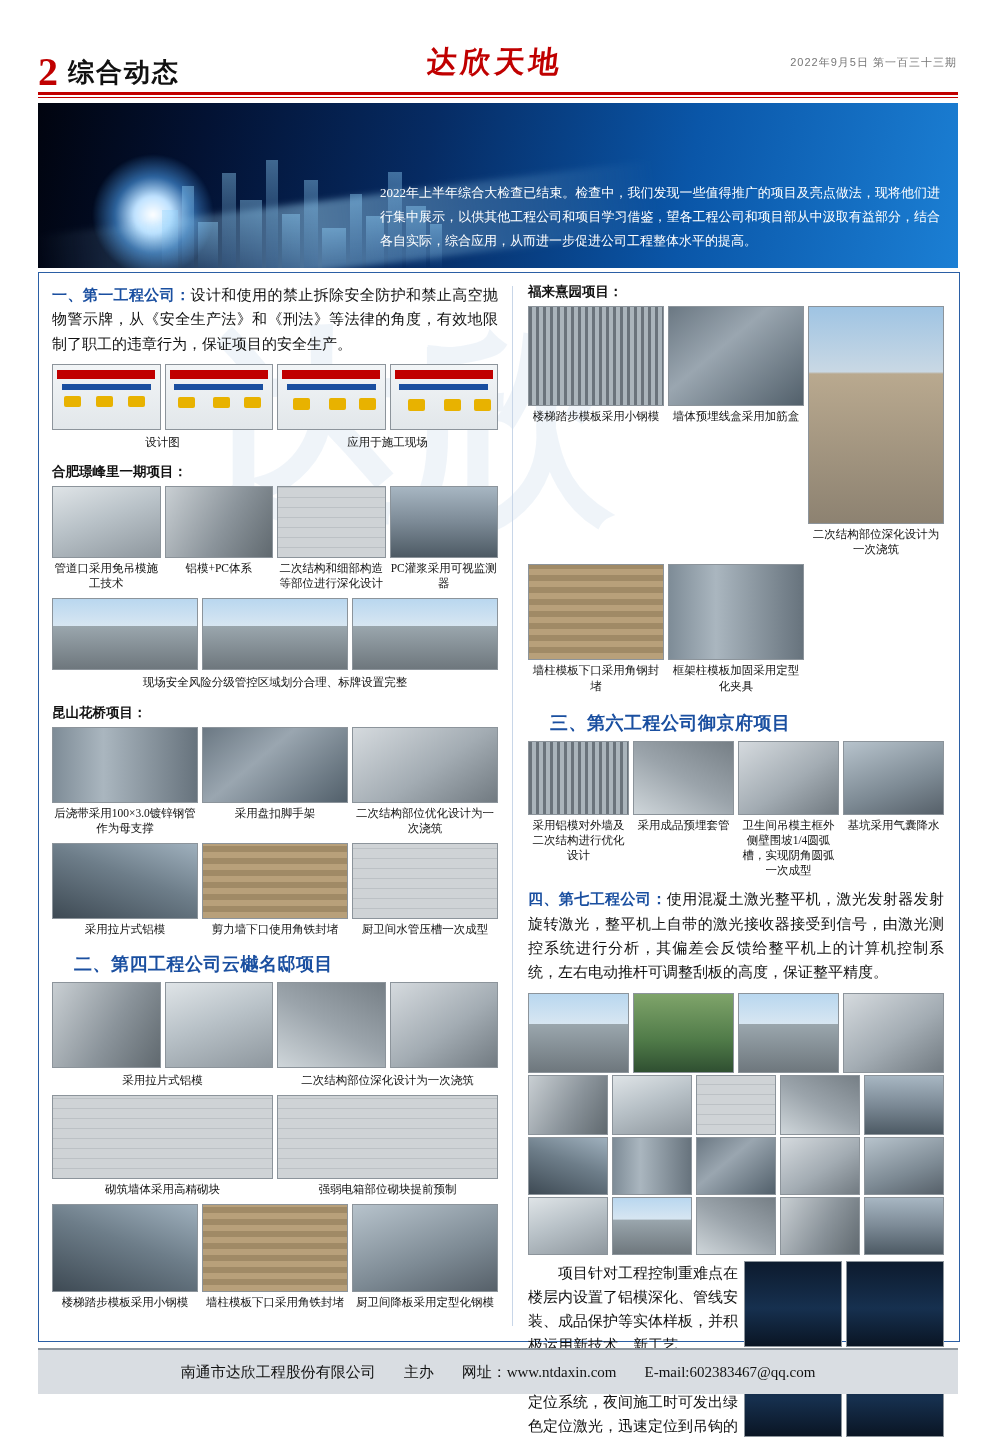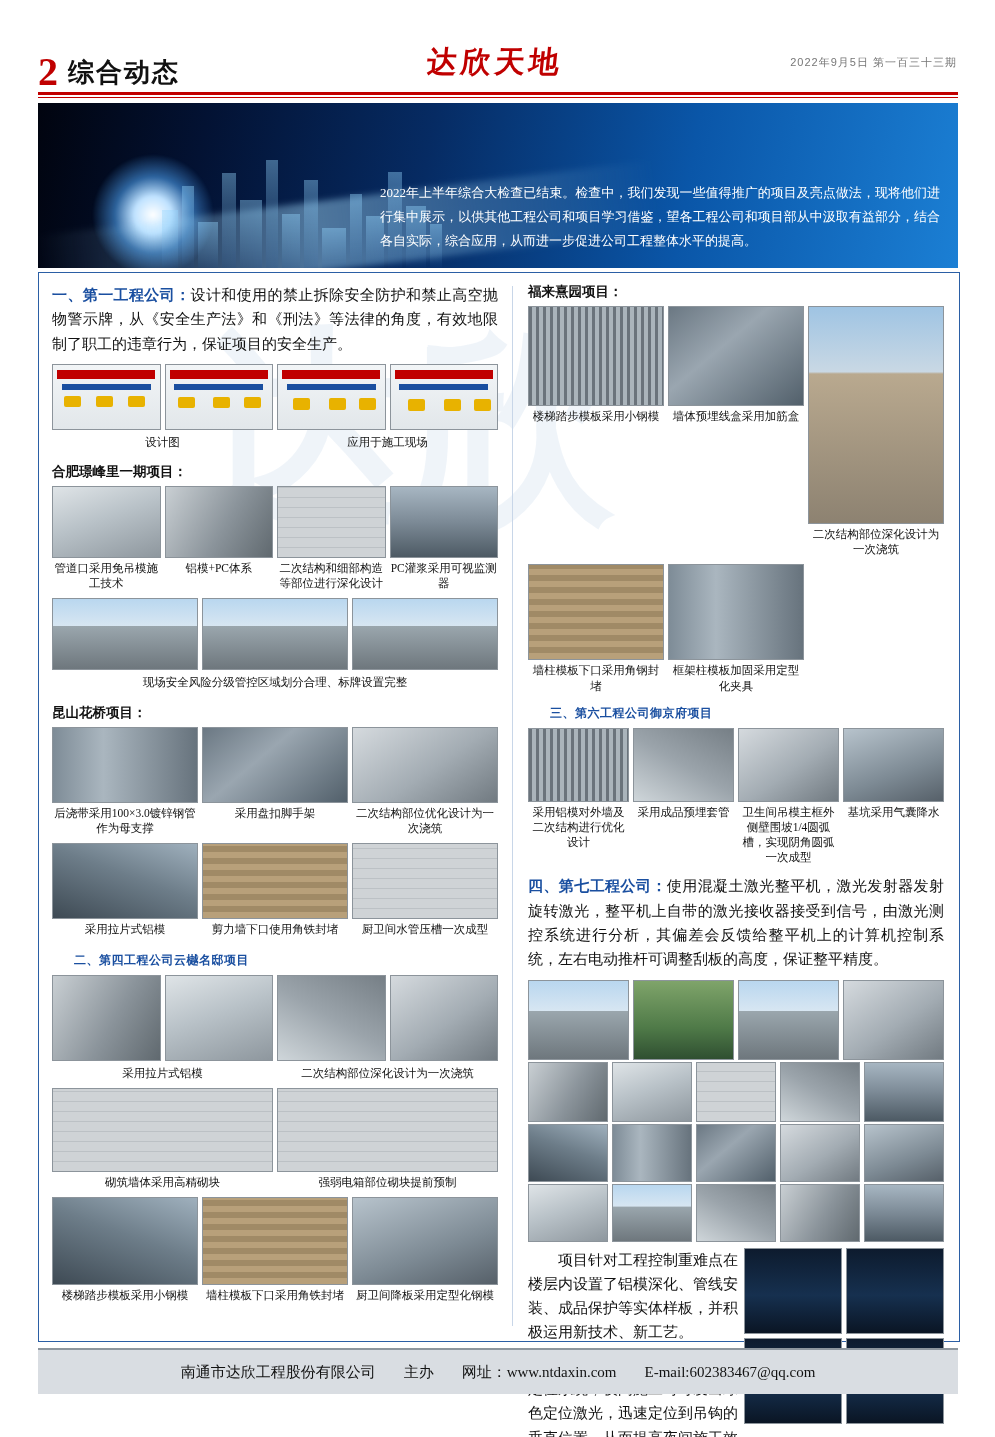--- a/index.html
+++ b/index.html
@@ -95,21 +95,21 @@
     font-size:210px;font-weight:bold;color:#2b6fb5;line-height:.95;
   }
 
   .col{position:absolute;top:283px;}
   .col-left{left:52px;width:446px;}
   .col-right{left:528px;width:416px;}
 
   .vdiv{position:absolute;left:512px;top:286px;width:1px;height:1040px;background:#c8d6e8;}
 
   h3.subhead{
-    margin:6px 0 6px 0;font-size:12px;color:#1a4fa0;font-weight:bold;
+    margin:12px 0 6px 0;font-size:18px;color:#1a4fa0;font-weight:bold;
     font-family:Liberation Mono, monospace;letter-spacing:.5px;
   }
   h3.subhead.indent{text-indent:22px;}
   p.para{
     margin:0 0 8px 0;font-size:15px;line-height:1.62;text-align:justify;
     font-family:Liberation Serif, serif;color:#111;
   }
   p.para .lead{color:#1a4fa0;font-weight:bold;}
   .proj-label{
     margin:8px 0 5px 0;font-size:13.5px;font-weight:bold;color:#111;

